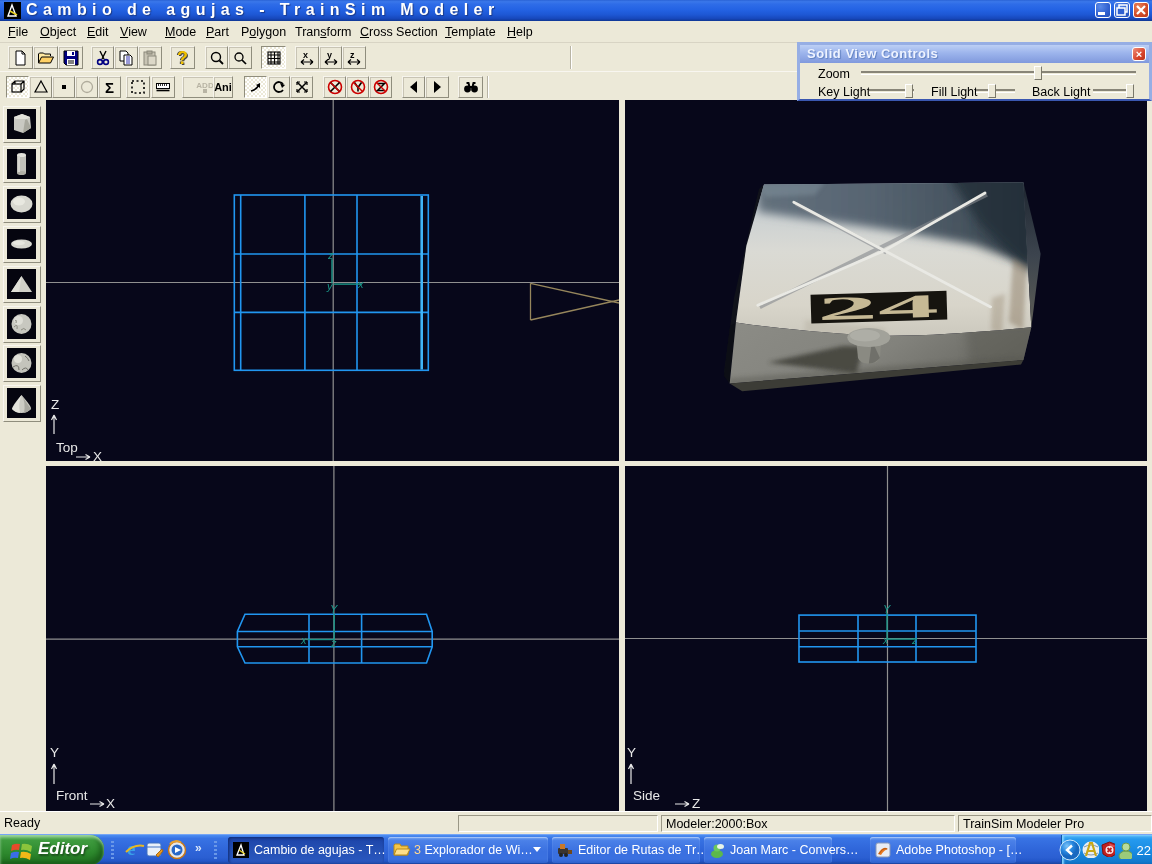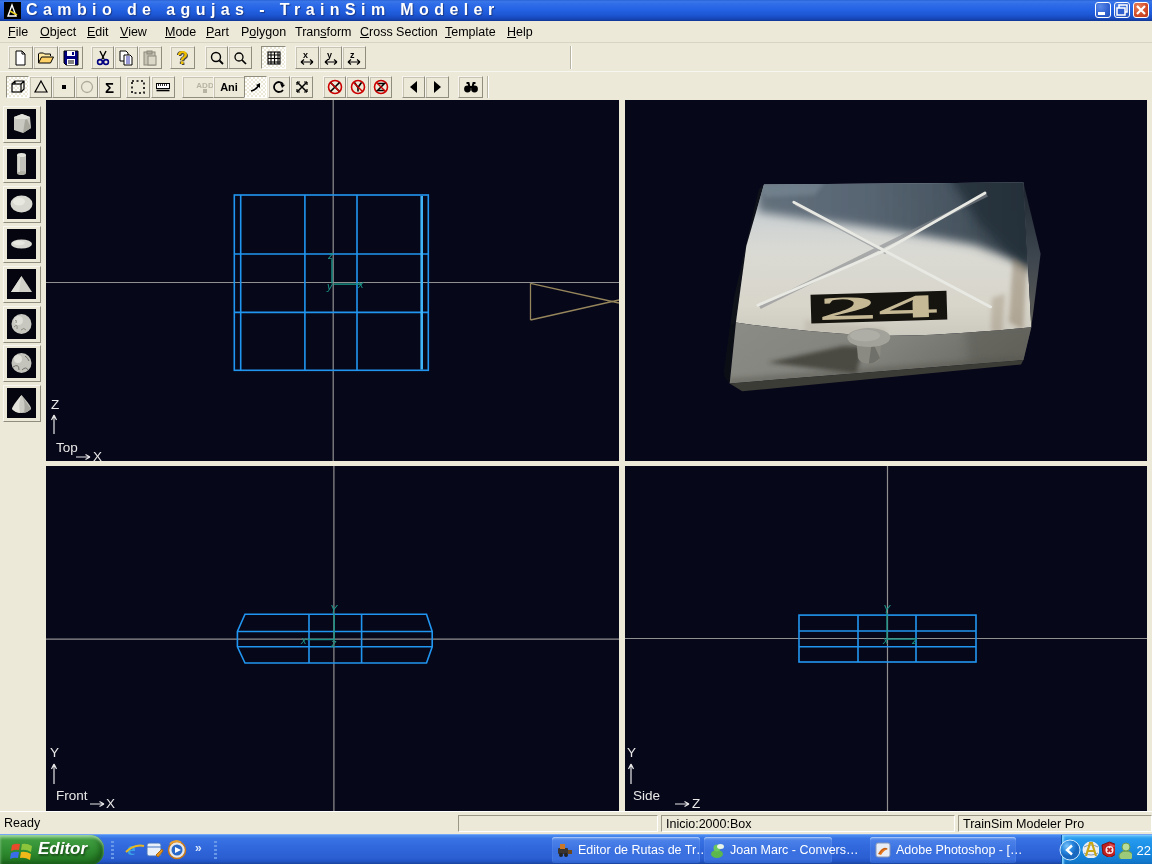--- a/index.html
+++ b/index.html
@@ -241,21 +241,21 @@
         <svg width="16" height="16">
           <rect x="1.5" y="4.5" width="13" height="5" fill="#fff" stroke="#000" stroke-width="1"></rect>
           <path d="M3.5 5 L3.5 7 M5.5 5 L5.5 7 M7.5 5 L7.5 7 M9.5 5 L9.5 7 M11.5 5 L11.5 7" stroke="#000" stroke-width="0.8"></path>
           <path d="M1.5 11.5 L14.5 11.5" stroke="#000" stroke-width="1.6"></path>
         </svg>
       </div>
     <div class="tbtn abs" style="left:182px;width:46px">
         <span style="position:absolute;left:50%;top:42%;transform:translate(-50%,-50%);font-size:8px;font-weight:bold;color:#b8b4a4">ADD</span>
         <span style="position:absolute;left:50%;top:72%;transform:translate(-50%,-50%);width:4px;height:4px;background:#b8b4a4"></span>
       </div>
-    <div class="tbtn abs" style="left:213px;width:32px">
+    <div class="tbtn abs" style="left:213px;width:20px">
         <span style="position:absolute;left:50%;top:50%;transform:translate(-50%,-50%);font-size:11px;font-weight:bold;color:#000">Ani</span>
       </div>
     <div class="tbtn abs pressed" style="left:244px;width:23px">
         <svg width="16" height="16">
           <path d="M3 12 Q8 11 11 6" fill="none" stroke="#000" stroke-width="1.6"></path>
           <path d="M12 4 L8 6 L12 9 Z" fill="#000"></path>
         </svg>
       </div>
     <div class="tbtn abs" style="left:268px;width:22px">
         <svg width="16" height="16">
@@ -522,25 +522,41 @@
       <g stroke="#e8e8e8" fill="none" stroke-width="1.2">
         <path d="M6 318 L6 298 M6 298 L3.5 303 M6 298 L8.5 303"></path>
         <path d="M50 338 L64 338 M64 338 L59.5 335.5 M64 338 L59.5 340.5"></path>
       </g>
     </svg>
   </div>
   <div id="divV" class="abs"></div>
   <div id="divH" class="abs"></div>
   <div id="rightedge" class="abs"></div>
 
+  <div id="palette" class="abs">
+    <div class="ptitle">Solid View Controls</div>
+    <div class="pclose">×</div>
+    <div class="plabel" style="left:18px;top:22px">Zoom</div>
+    <div class="ptrack" style="left:61px;top:26px;width:275px"></div>
+    <div class="pthumb" style="left:234px;top:21px"></div>
+    <div class="plabel" style="left:18px;top:40px">Key Light</div>
+    <div class="ptrack" style="left:69px;top:44px;width:45px"></div>
+    <div class="pthumb" style="left:105px;top:39px"></div>
+    <div class="plabel" style="left:131px;top:40px">Fill Light</div>
+    <div class="ptrack" style="left:176px;top:44px;width:39px"></div>
+    <div class="pthumb" style="left:188px;top:39px"></div>
+    <div class="plabel" style="left:232px;top:40px">Back Light</div>
+    <div class="ptrack" style="left:293px;top:44px;width:41px"></div>
+    <div class="pthumb" style="left:326px;top:39px"></div>
+  </div>
 
   <div id="statusbar" class="abs">
     <div class="abs" style="left:4px;top:4px">Ready</div>
     <div class="spanel" style="left:458px;width:200px"></div>
-    <div class="spanel" style="left:661px;width:294px">Inicio:2000:Box</div>
+    <div class="spanel" style="left:661px;width:294px">Modeler:2000:Box</div>
     <div class="spanel" style="left:958px;width:194px">TrainSim Modeler Pro</div>
   </div>
 
   <div id="taskbar" class="abs">
     <div id="startbtn" class="abs">
         <span>Editor</span>
       <svg class="abs" style="left:10px;top:5px" width="24" height="21" viewBox="0 0 24 21">
         <path d="M2 5 Q6 3 10 4 L9 10 Q5 9 1 11 Z" fill="#e84a2a"></path>
         <path d="M12 4 Q17 3 22 6 L21 12 Q16 9 11 10 Z" fill="#8cc43c"></path>
         <path d="M1 13 Q5 11 9 12 L8 18 Q4 17 0 19 Z" fill="#3a6ee8"></path>
@@ -560,20 +576,36 @@
     <svg class="abs" style="left:167px;top:5px" width="20" height="20">
         <circle cx="10" cy="10" r="8.5" fill="#e8e8e8"></circle>
         <circle cx="10" cy="10" r="8.5" fill="none" stroke="#c87818" stroke-width="1.5"></circle>
         <circle cx="10" cy="10" r="5.5" fill="#2868c8"></circle>
         <path d="M8 7 L14 10 L8 13 Z" fill="#fff"></path>
         <path d="M3 4 A 8.5 8.5 0 0 1 14 2.5" stroke="#e8a030" stroke-width="2" fill="none"></path>
       </svg>
     <div class="abs" style="left:195px;top:6px;color:#d8e6fa;font-size:12px;font-weight:bold">»</div>
     <div class="abs" style="left:214px;top:6px;width:3px;height:18px;background:repeating-linear-gradient(180deg,#6a98e8 0 2px,transparent 2px 4px)"></div>
 
+    <div class="tkbtn abs active" style="left:228px;width:156px">
+      <svg class="ticn" width="16" height="16">
+          <rect width="16" height="16" fill="#000"></rect>
+          <path d="M4 13 L8 3 L11 13 Z" fill="none" stroke="#fff" stroke-width="1.3"></path>
+          <path d="M6 8 L12 12" stroke="#e8d020" stroke-width="1.4"></path>
+        </svg>
+      <span class="lbl">Cambio de agujas - T…</span>
+    </div>
+    <div class="tkbtn abs" style="left:388px;width:160px">
+      <svg class="ticn" width="18" height="16">
+          <path d="M1 13 L1 3 L2 2 L7 2 L8 4 L15 4 L15 13 Z" fill="#f5c64a" stroke="#b88a18"></path>
+          <path d="M1 13 L3.5 7 L17 7 L14 13 Z" fill="#ffdf8a" stroke="#b88a18"></path>
+        </svg>
+      <span class="lbl"><span style="color:#ffd890">3</span> Explorador de Wi…</span>
+      <span style="position:absolute;right:7px;top:10px;width:0;height:0;border-left:4px solid transparent;border-right:4px solid transparent;border-top:5px solid #fff"></span>
+    </div>
     <div class="tkbtn abs" style="left:552px;width:148px">
       <svg class="ticn" width="16" height="16">
           <rect x="1" y="6" width="10" height="6" rx="1" fill="#3a3430"></rect>
           <circle cx="4" cy="13" r="2" fill="#222"></circle>
           <circle cx="9" cy="13" r="2" fill="#222"></circle>
           <rect x="3" y="2" width="5" height="5" fill="#c87828"></rect>
           <rect x="11" y="8" width="4" height="4" fill="#704818"></rect>
         </svg>
       <span class="lbl">Editor de Rutas de Tr…</span>
     </div>

